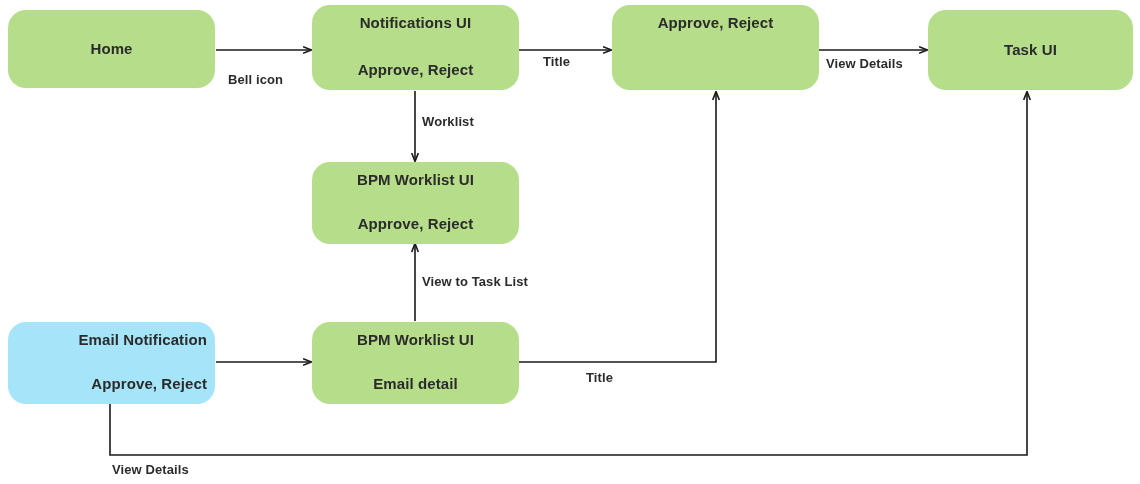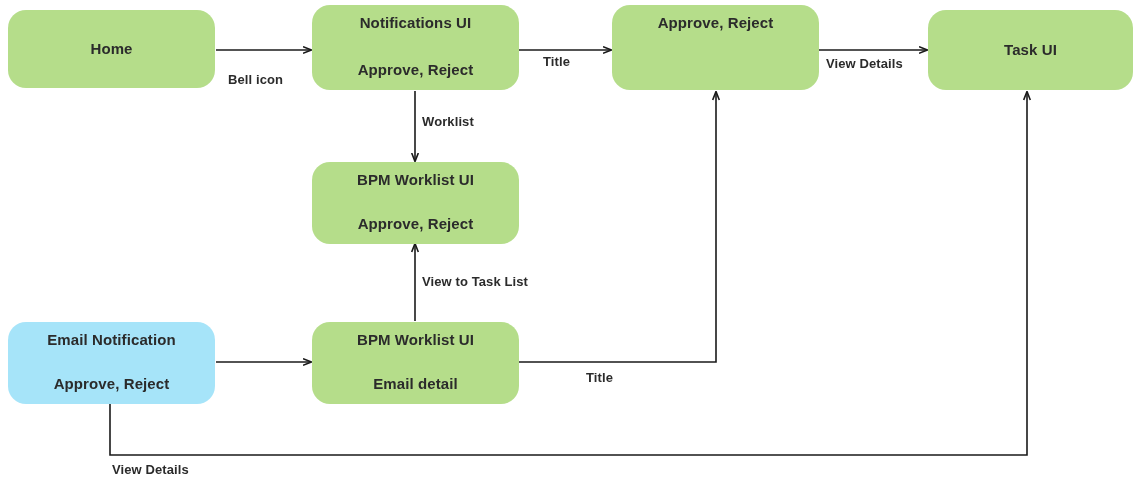--- a/index.html
+++ b/index.html
@@ -105,21 +105,21 @@
 
   <div class="node" style="left:928px; top:10px; width:205px; height:80px; background:#b5dd8a;">
     <span class="node-title">Task UI</span>
   </div>
 
   <div class="node two-line" style="left:312px; top:162px; width:207px; height:82px; background:#b5dd8a;">
     <span class="node-title">BPM Worklist UI</span>
     <span class="node-sub">Approve, Reject</span>
   </div>
 
-  <div class="node two-line" style="left:8px; top:322px; width:207px; height:82px; background:#a6e4f9;">
+  <div class="node two-line" style="left:8px; top:322px; width:207px; height:82px; background:#a6e4f9;align-items:flex-end;">
     <span class="node-title">Email Notification</span>
     <span class="node-sub">Approve, Reject</span>
   </div>
 
   <div class="node two-line" style="left:312px; top:322px; width:207px; height:82px; background:#b5dd8a;">
     <span class="node-title">BPM Worklist UI</span>
     <span class="node-sub">Email detail</span>
   </div>
 
   <div class="edge-label" style="left:228px; top:56px;margin-top:16px;">Bell icon</div>

